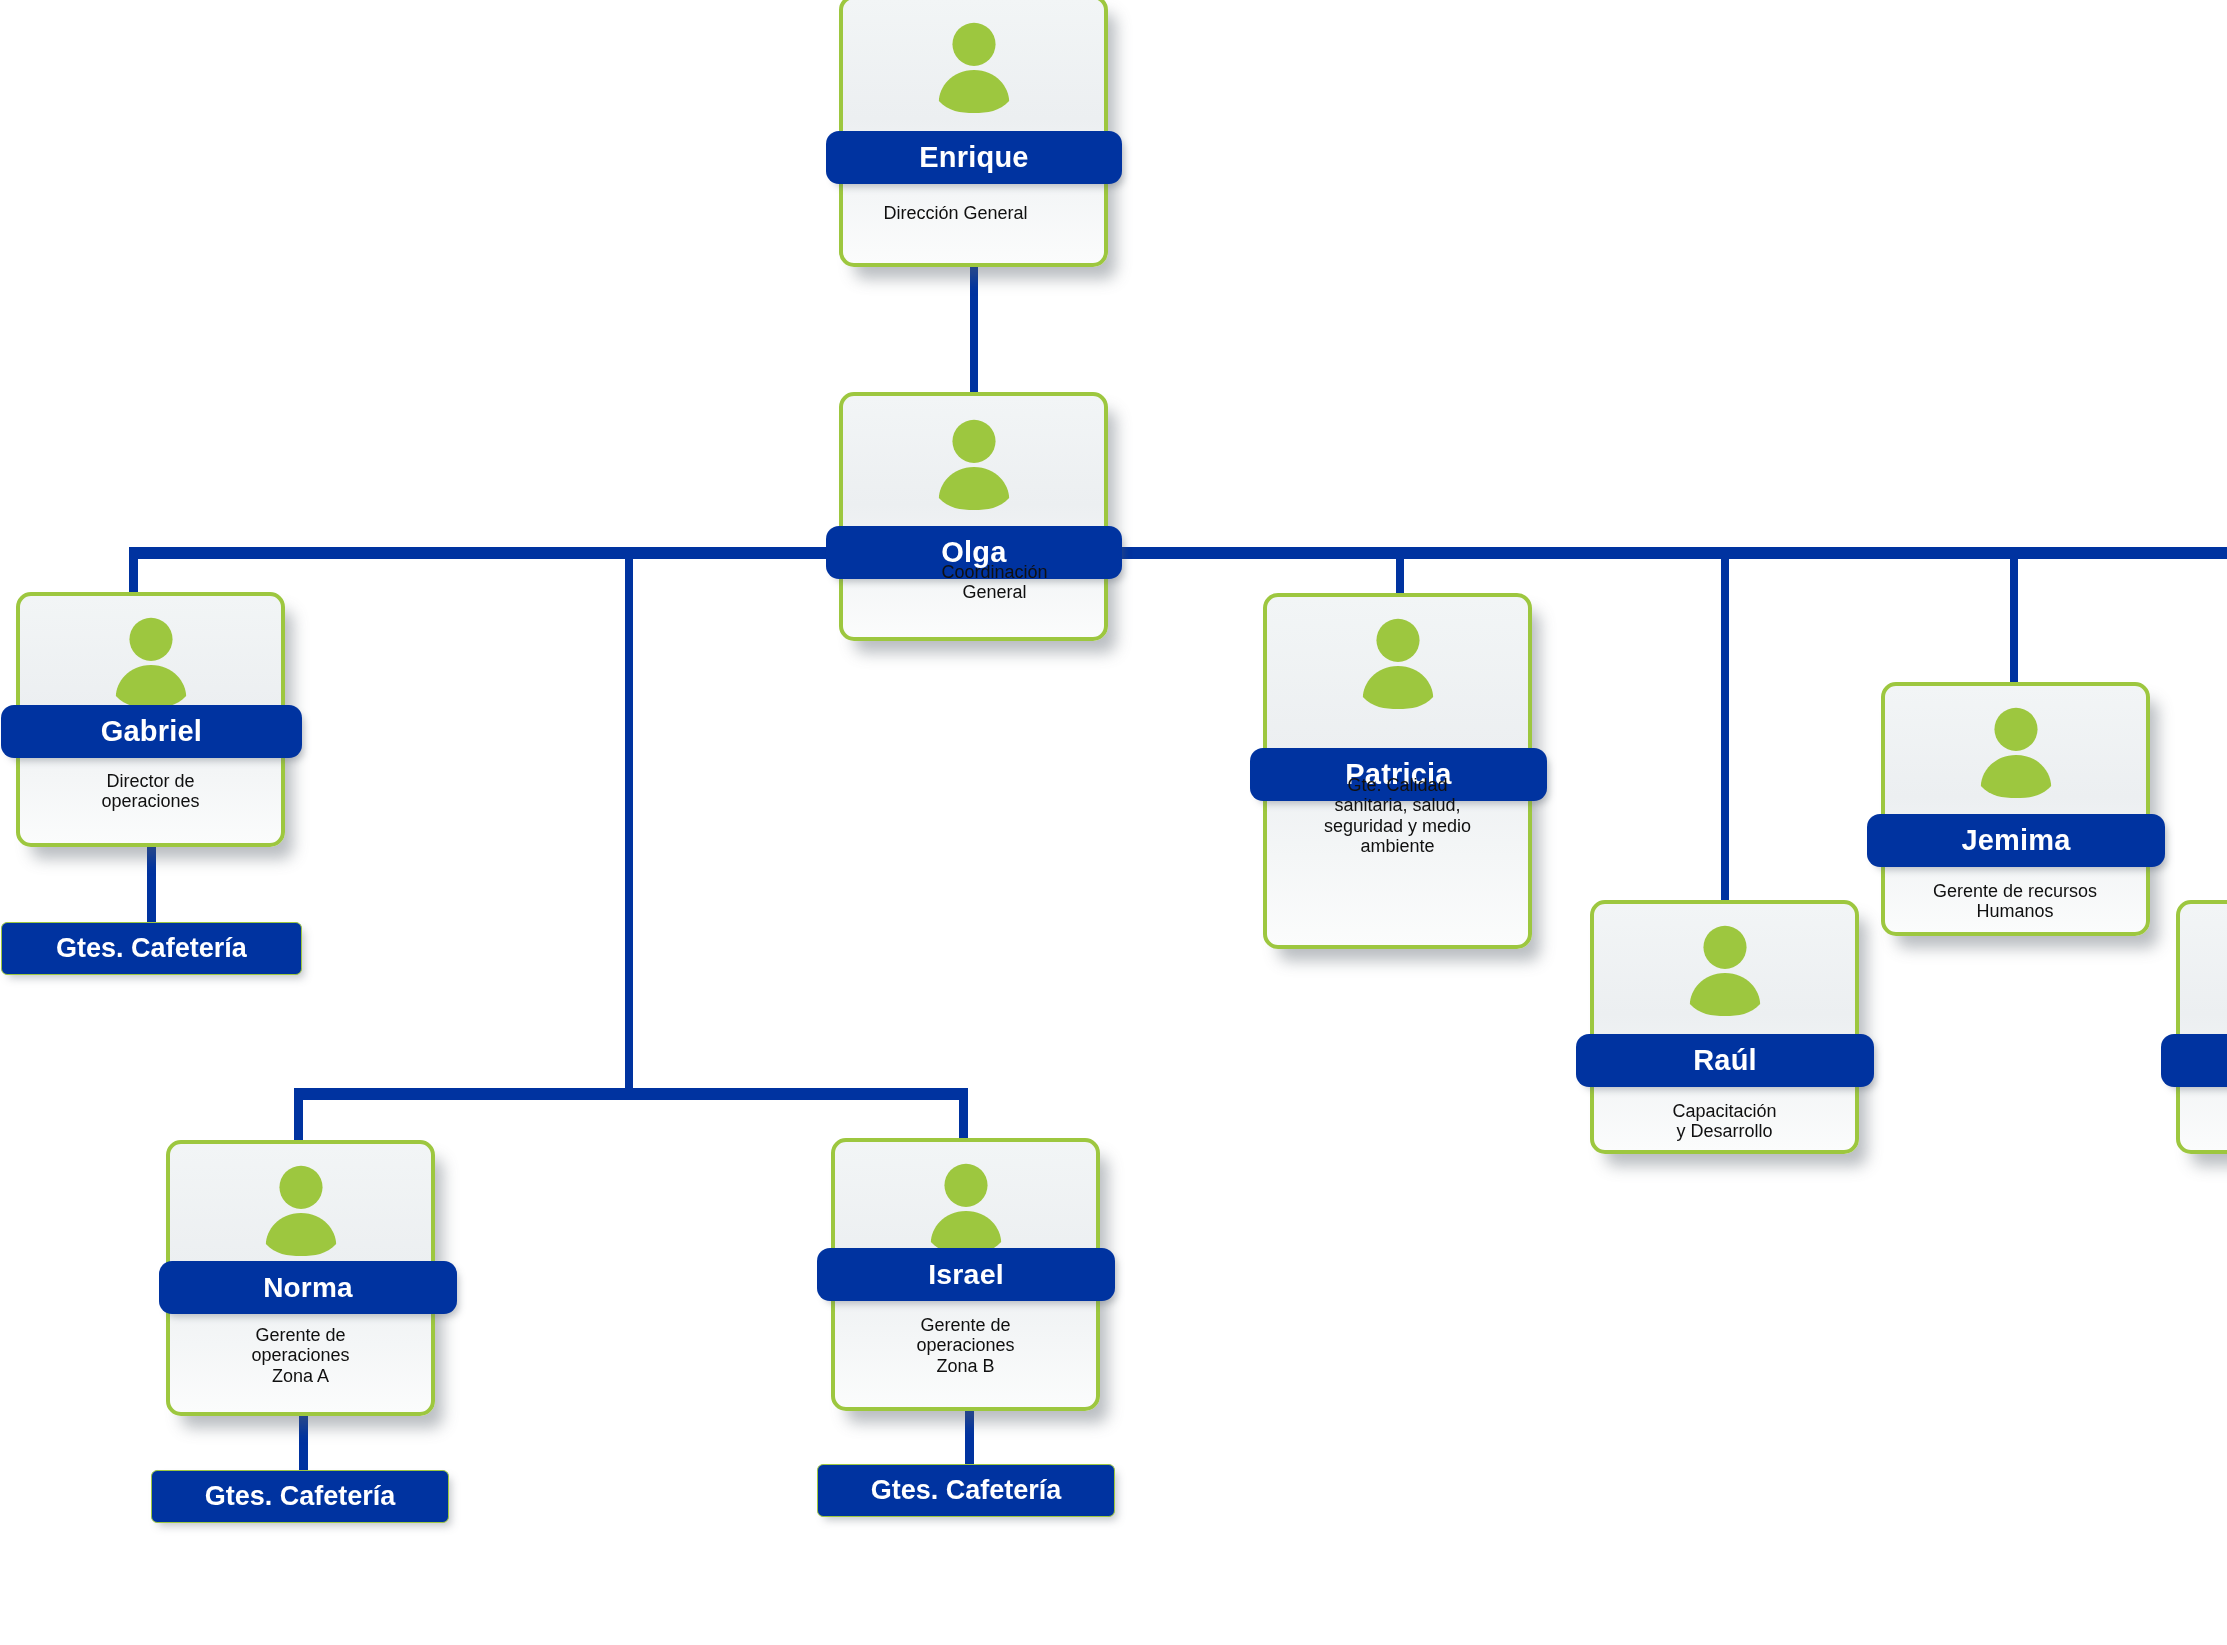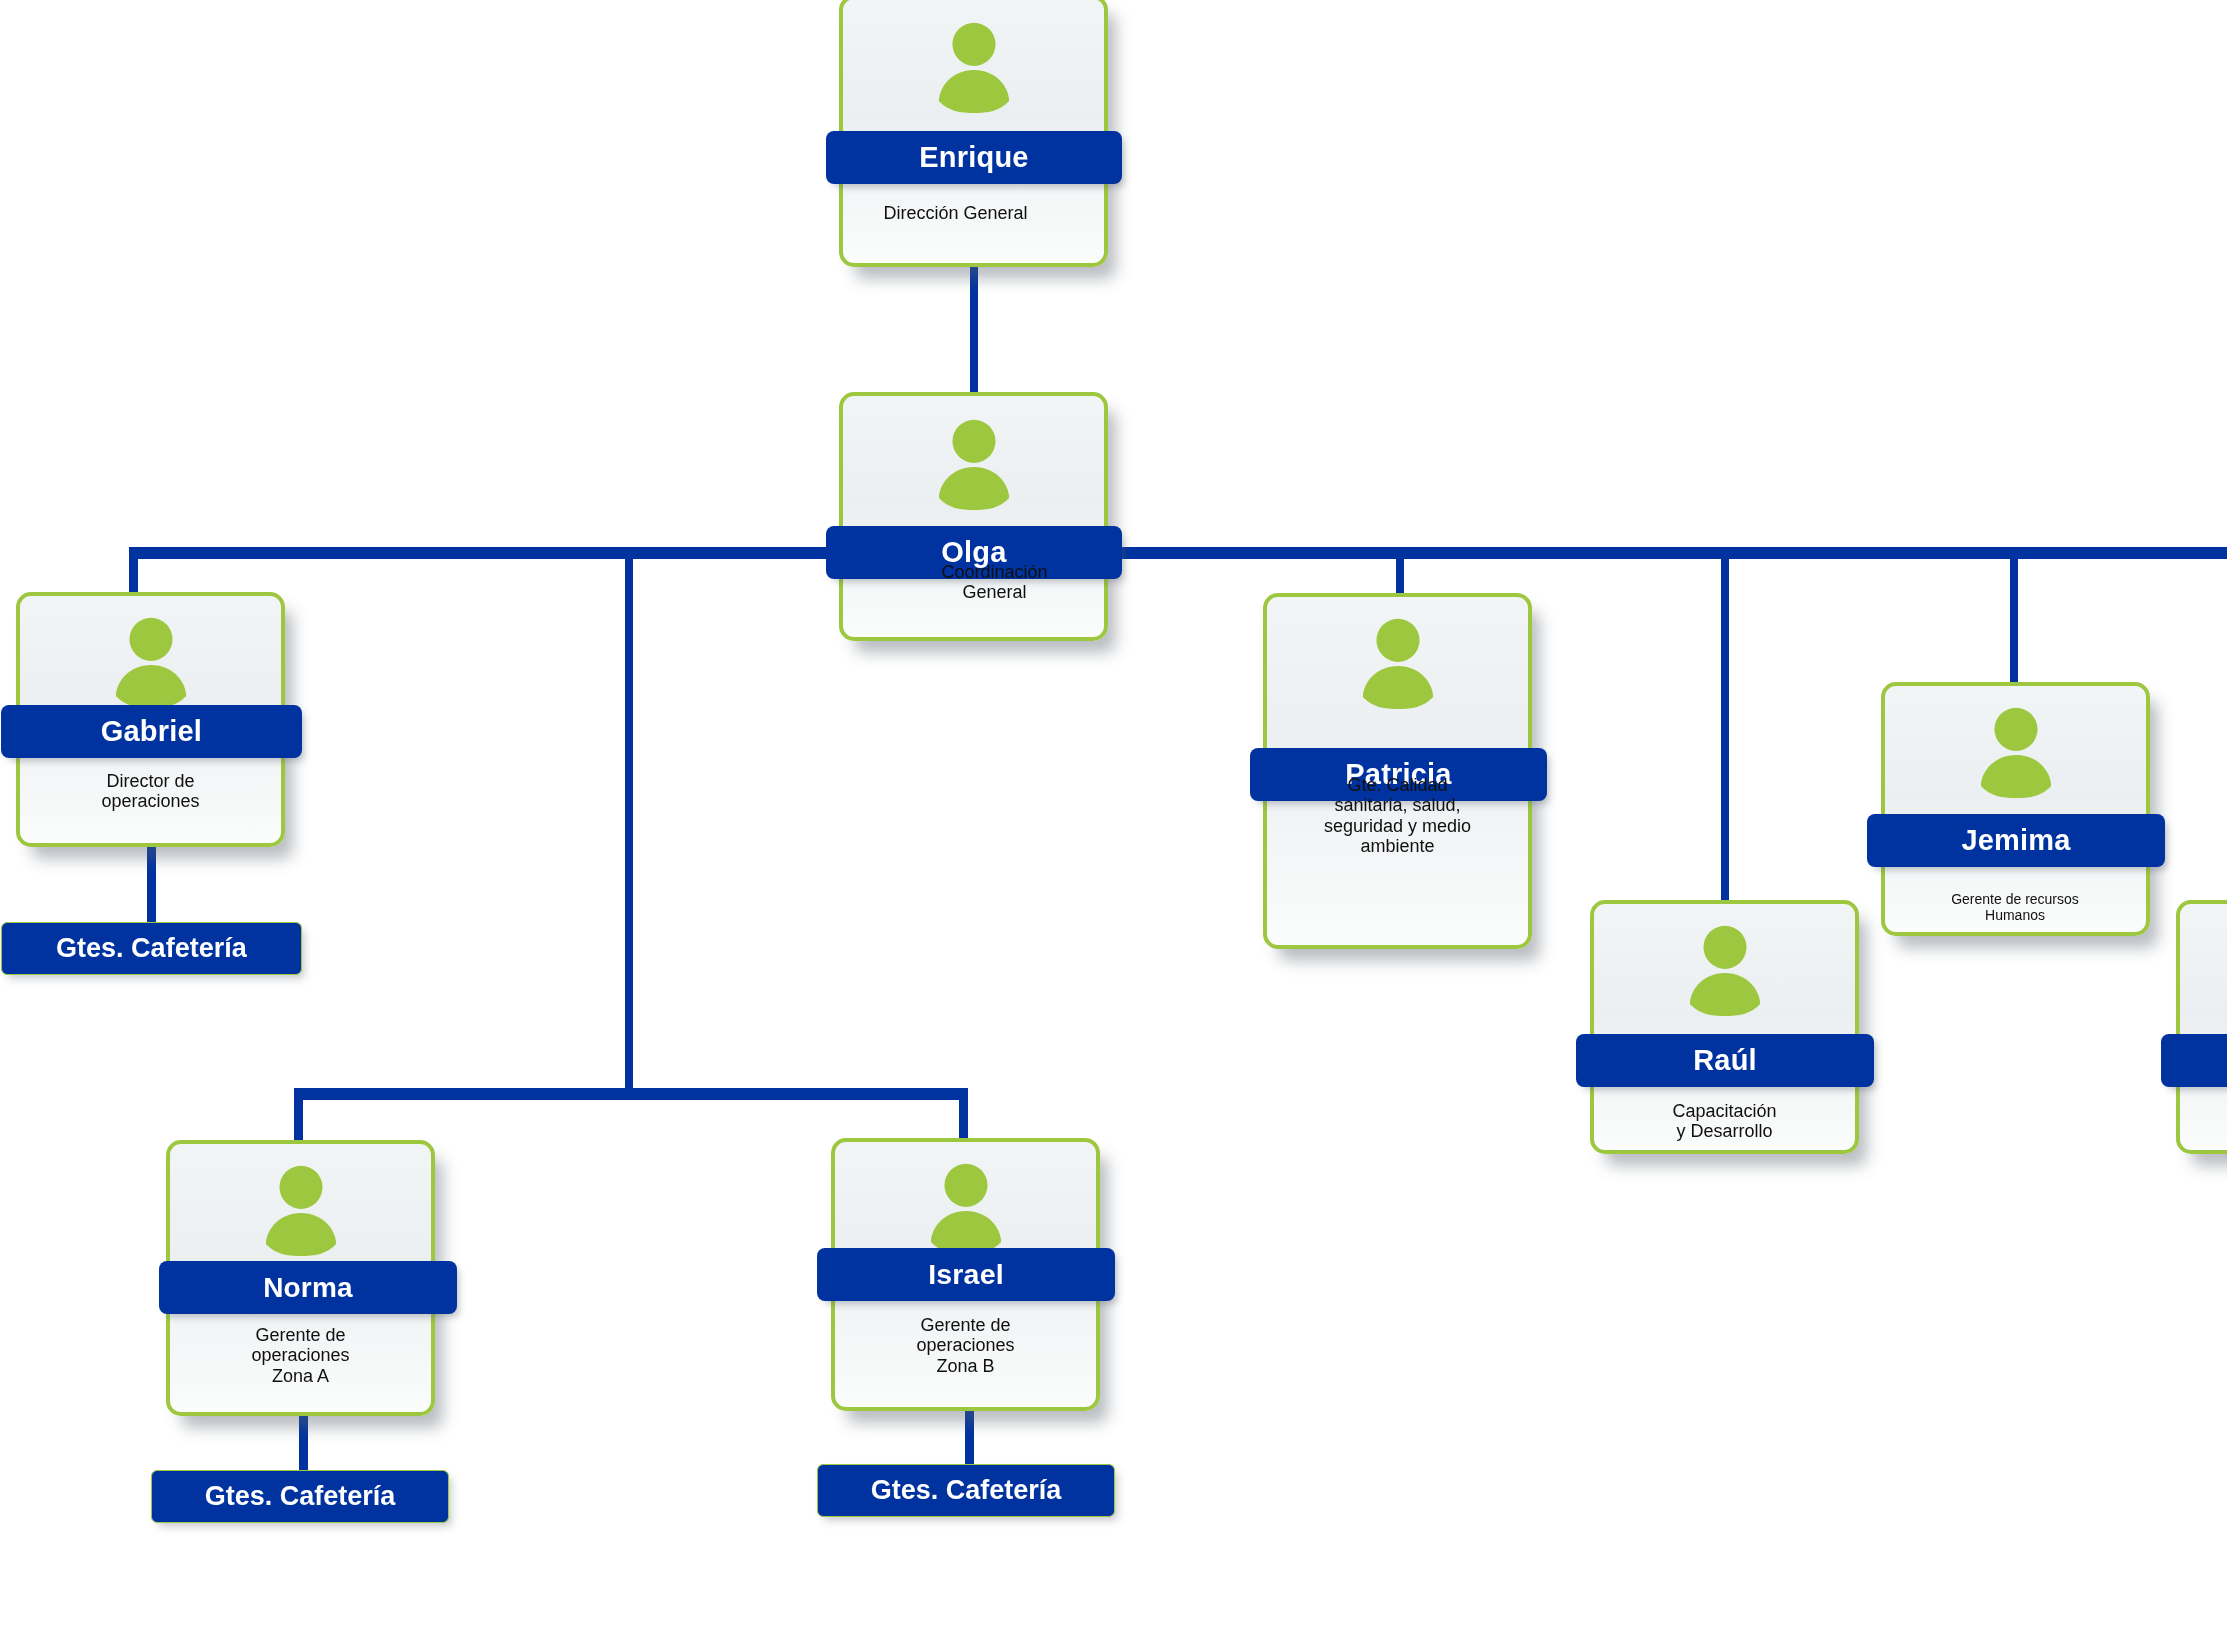--- a/index.html
+++ b/index.html
@@ -34,21 +34,21 @@
     display:flex;
     justify-content:center;
     align-items:flex-start;
   }
   .card .avatar svg{display:block;}
 
   .namebar{
     position:absolute;
     box-sizing:border-box;
     background:#0033A0;
-    border-radius:8px;
+    border-radius:13px;
     color:#ffffff;
     display:flex;
     align-items:center;
     justify-content:center;
     font-weight:bold;
     letter-spacing:0.2px;
     line-height:1;
     box-shadow:4.5px 5.3px 7.1px -2.7px rgba(80,90,100,0.35);
   }
 
@@ -183,21 +183,21 @@
     <div class="avatar" style="top:20.5px;">
       <svg width="80" height="91" viewBox="0 0 100 114" aria-hidden="true">
         <circle cx="50" cy="28" r="27" fill="#9DC73F"></circle>
         <path d="M50 60 C 22 60 6 82 6 99 C 18 112 33 114 50 114 C 67 114 82 112 94 99 C 94 82 78 60 50 60 Z" fill="#9DC73F"></path>
       </svg>
     </div>
   </div>
   <div class="namebar" style="left:1867px;top:814px;width:298px;height:53px;font-size:29px;">
     <span>Jemima</span>
   </div>
-  <div class="role" style="left:1870px;top:881px;width:290px;font-size:14px;margin-top:11px;">Gerente de recursos
+  <div class="role" style="left:1870px;top:881px;width:290px;font-size:18px;">Gerente de recursos
 Humanos</div>
 
   <div class="card" style="left:2176px;top:900px;width:269px;height:254px;">
     <div class="avatar" style="top:20.5px;">
       
     </div>
   </div>
   <div class="namebar" style="left:2161px;top:1034px;width:299px;height:53px;font-size:29px;">
     
   </div>

